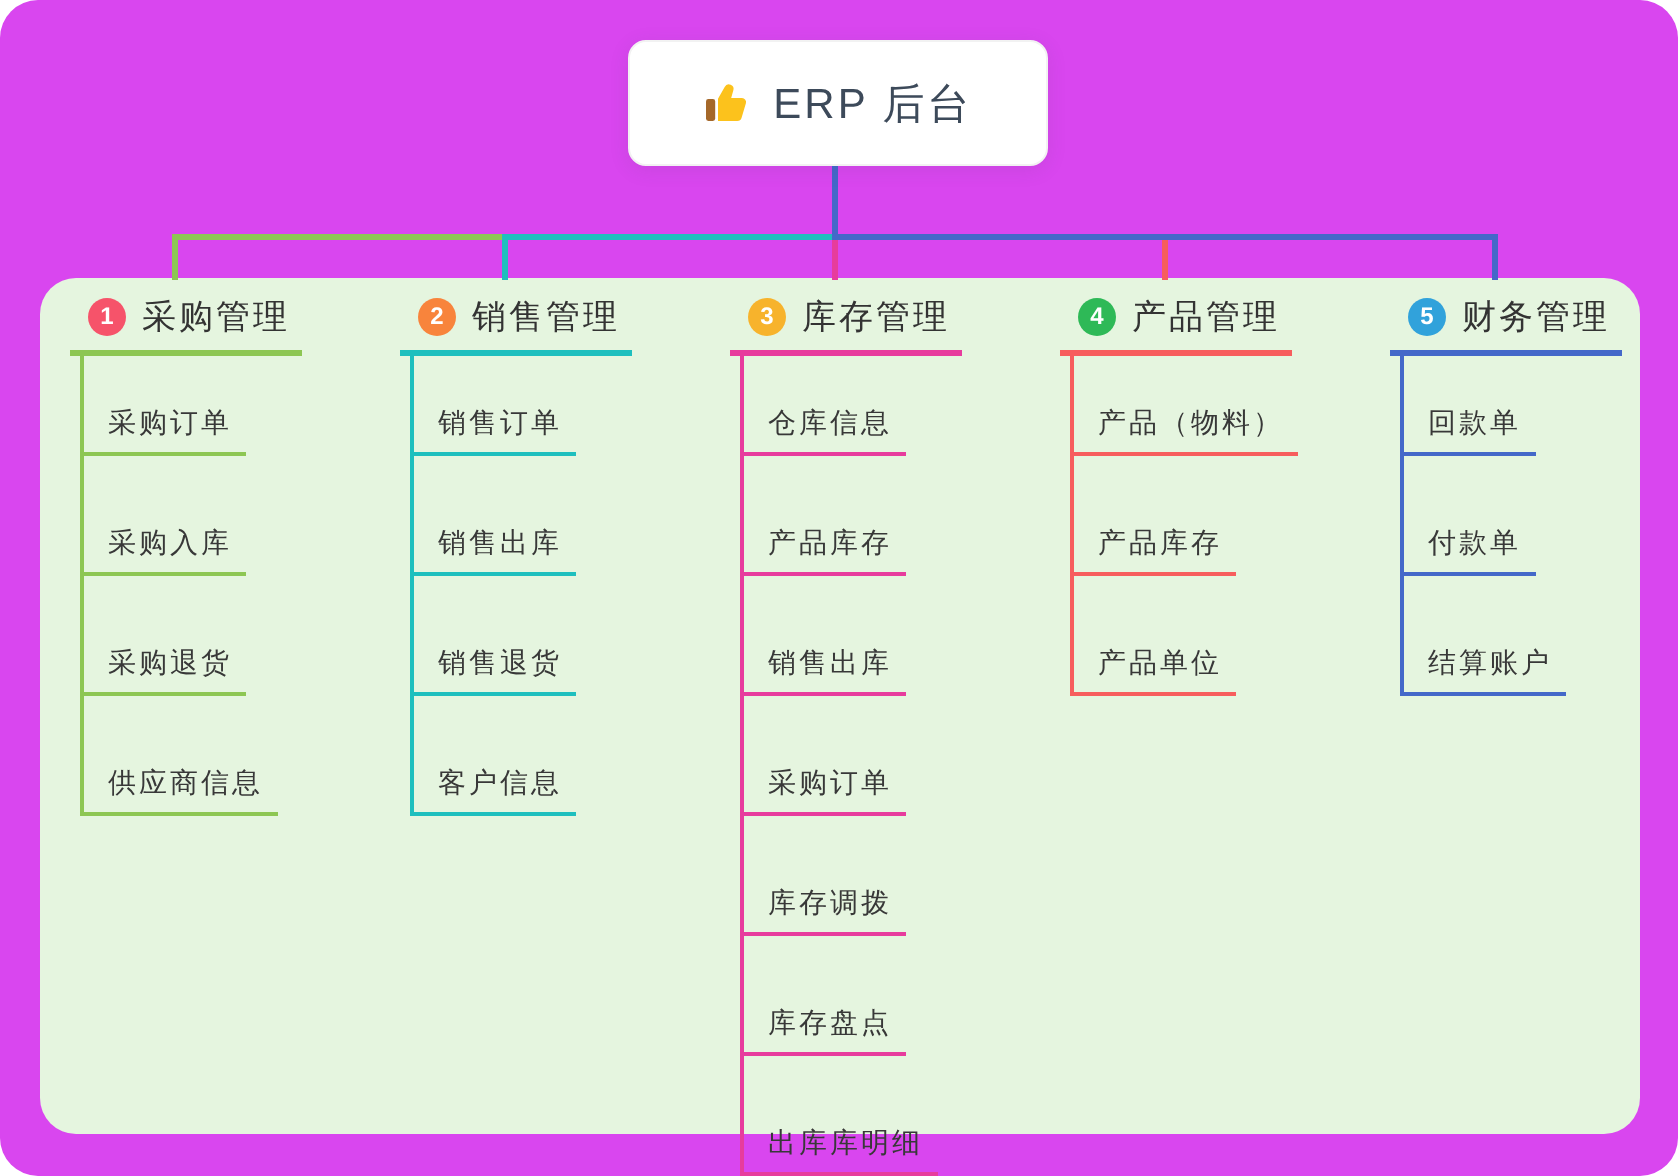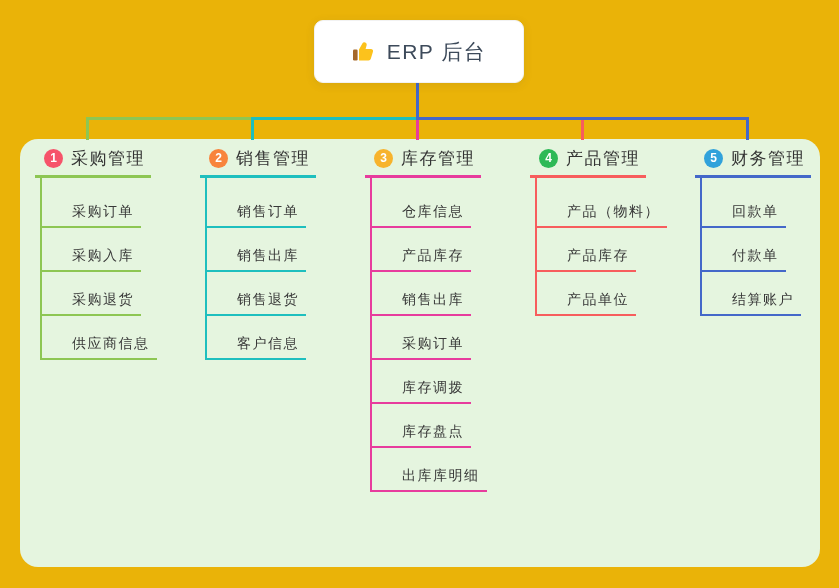--- a/index.html
+++ b/index.html
@@ -4,21 +4,22 @@
 <style>
   * { margin: 0; padding: 0; box-sizing: border-box; }
   html, body { background: #ffffff; }
   body { font-family: "Liberation Sans", "DejaVu Sans", sans-serif; }
 
   .stage {
     position: relative;
     width: 839px;
     height: 588px;
     overflow: hidden;
-    background: #eab308;
+    background: #d946ef;
+    border-radius: 19px;
   }
 
   
   .root-card {
     position: absolute;
     left: 314px; top: 20px;
     width: 210px; height: 63px;
     background: #ffffff;
     border-radius: 9px;
     border: 1px solid #f2f2f2;
@@ -82,31 +83,31 @@
     white-space: nowrap;
   }
   .children {
     margin-left: 5px;
     border-left: 2px solid #999;
     width: fit-content;
   }
   .child {
     display: flex;
     align-items: flex-end;
-    height: 44px;
+    height: 60px;
     cursor: pointer;
   }
   .child:first-child { height: 50px; }
   .child-label {
     display: inline-block;
     white-space: nowrap;
     font-size: 14px;
     color: #383838;
     letter-spacing: 1.5px;
-    padding: 0 7px 5px 30px;
+    padding: 0 7px 5px 12px;
     border-bottom: 2px solid #999;
   }
 </style>
 </head>
 <body>
 
 <div class="stage">
 
   <div class="panel" style="background-color: rgb(229, 245, 223);"></div>
 

